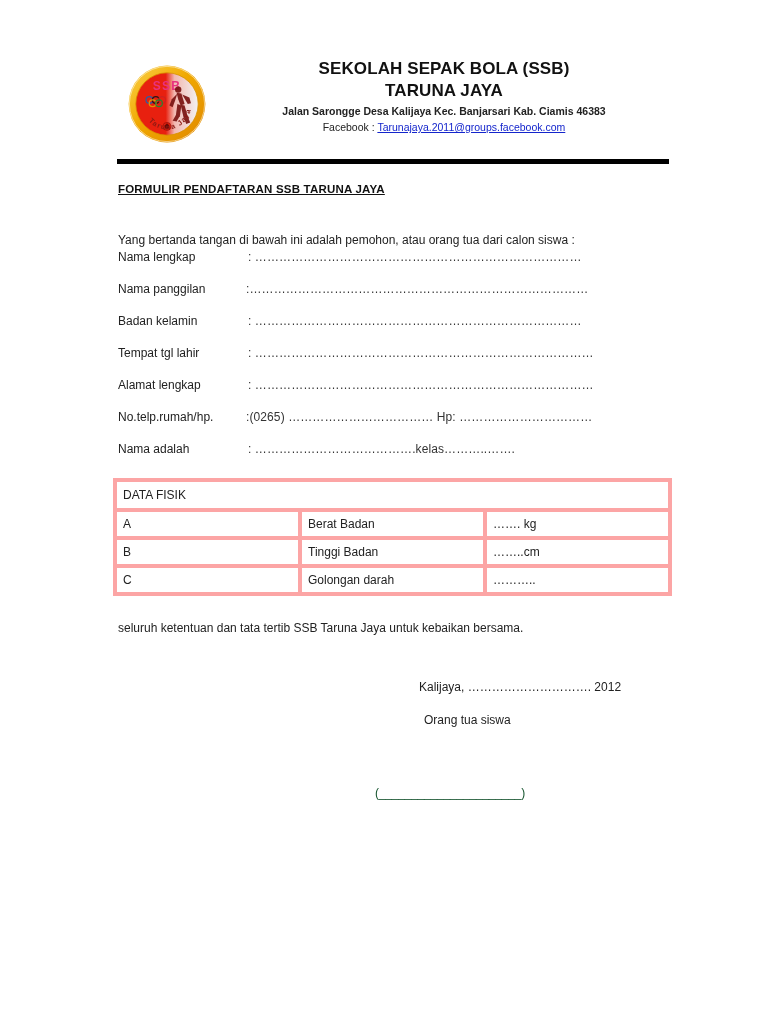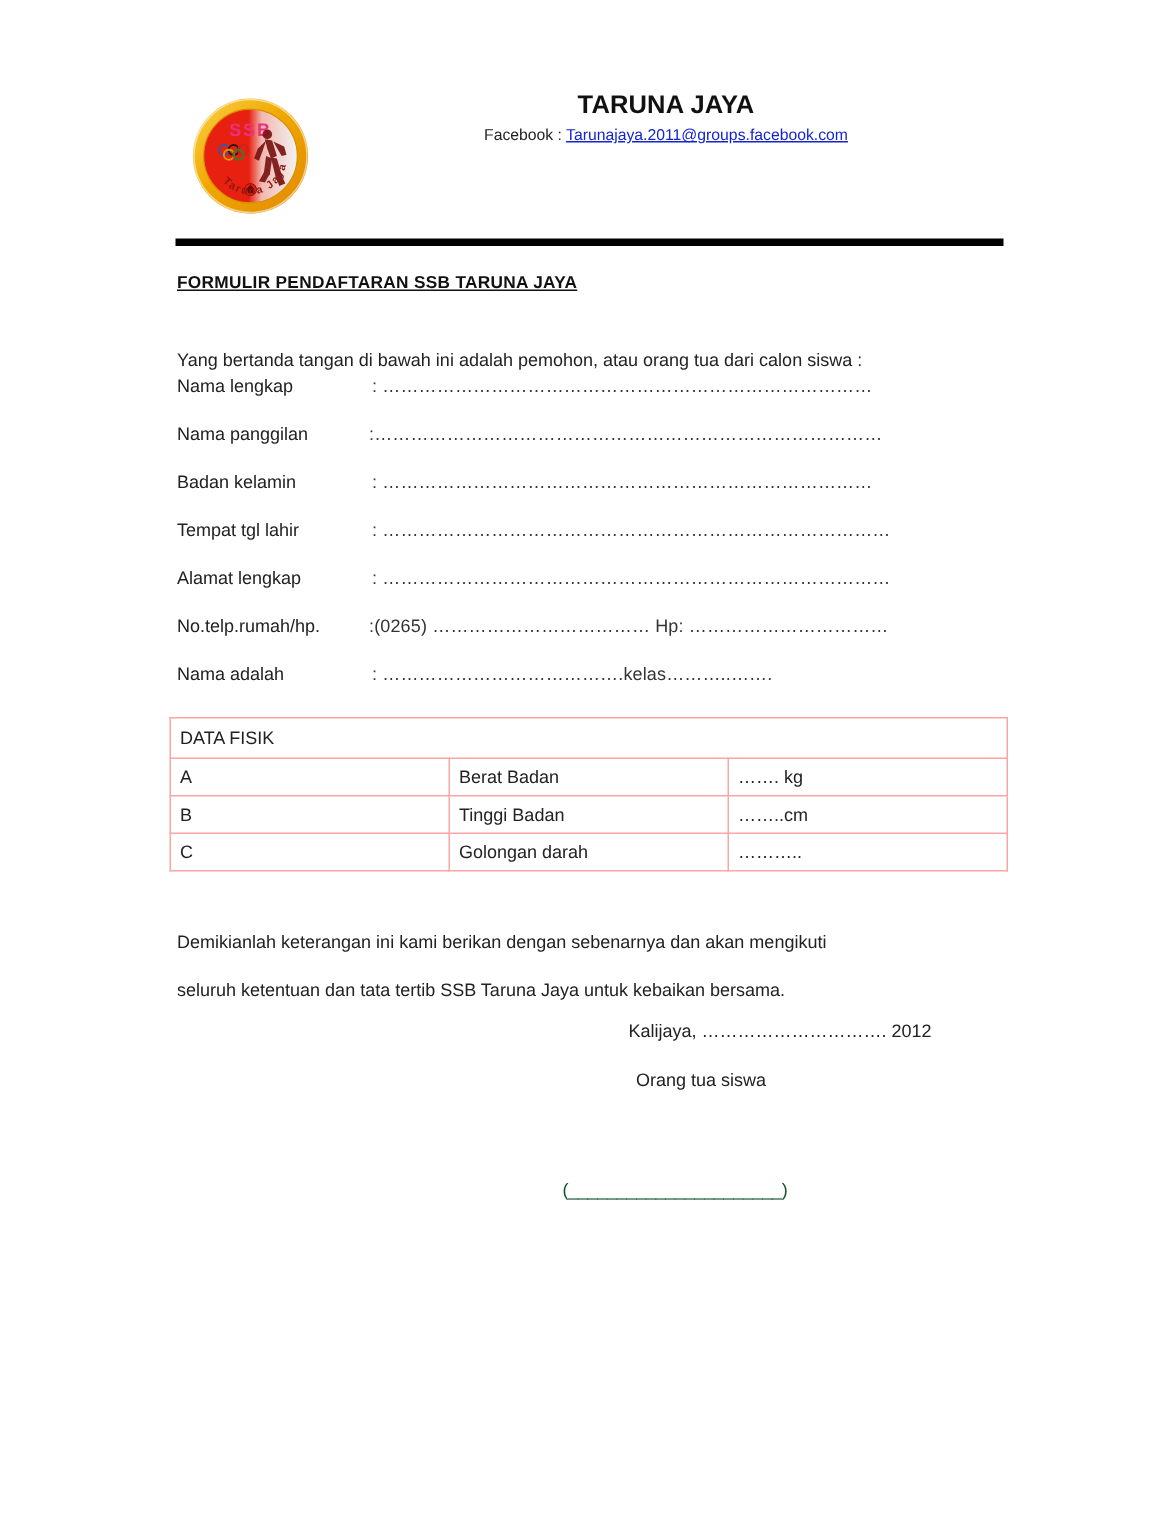--- a/index.html
+++ b/index.html
@@ -149,21 +149,21 @@
   
   .data-table {
     position: absolute;
     left: 113px;
     top: 478px;
     width: 559px;
     border-collapse: collapse;
     table-layout: fixed;
   }
   .data-table td {
-    border: 1px solid #fca5a5;
+    border: 4px solid #fca5a5;
     font-size: 12px;
     color: #222;
     padding: 4px 6px 5px 6px;
     height: 15px;
     vertical-align: middle;
   }
   .data-table td.col-key { width: 50px; }
   .data-table td.col-name { width: 320px; }
   .data-table td.col-val { width: 187px; }
   .data-table td.header-cell {
@@ -265,21 +265,23 @@
         <circle cx="50" cy="78" r="5" fill="none" stroke="#8a0d06" stroke-width="0.8"></circle>
         <path d="M 50,74 L 53,77 L 52,81 L 48,81 L 47,77 Z" fill="#6b0a05"></path>
 
         <text font-family="Liberation Sans, sans-serif" font-size="9" font-weight="bold" fill="#8a1a14" letter-spacing="1.6">
           <textPath href="#arcBottom" startOffset="22%">Taruna Jaya</textPath>
         </text>
       </svg>
     </div>
 
     <div class="header-text">
+      <p class="org-title-1">SEKOLAH SEPAK BOLA (SSB)</p>
       <p class="org-title-2">TARUNA JAYA</p>
+      <p class="org-address">Jalan Sarongge Desa Kalijaya Kec. Banjarsari Kab. Ciamis 46383</p>
       <p class="org-fb"><span>Facebook : </span><a class="fb-link" href="#">Tarunajaya.2011@groups.facebook.com</a></p>
     </div>
   </div>
 
   <div class="header-rule"></div>
 
   <div class="form-title">FORMULIR PENDAFTARAN SSB TARUNA JAYA</div>
 
   <div class="intro-line">Yang bertanda tangan di bawah ini adalah pemohon, atau orang tua dari calon siswa :</div>
 
@@ -339,21 +341,20 @@
       </tr>
       <tr>
         <td class="col-key">C</td>
         <td class="col-name">Golongan darah</td>
         <td class="col-val">………..</td>
       </tr>
     </tbody>
   </table>
 
   <div class="closing">
-    <div class="closing-line">Demikianlah keterangan ini kami berikan dengan sebenarnya dan akan mengikuti</div>
     <div class="closing-line">seluruh ketentuan dan tata tertib SSB Taruna Jaya   untuk kebaikan bersama.</div>
   </div>
 
   <div class="place-date">Kalijaya, ………………………….  2012</div>
 
   <div class="signer-role">Orang tua siswa</div>
 
   <div class="signature-line">(______________________)</div>
 
 </div>

